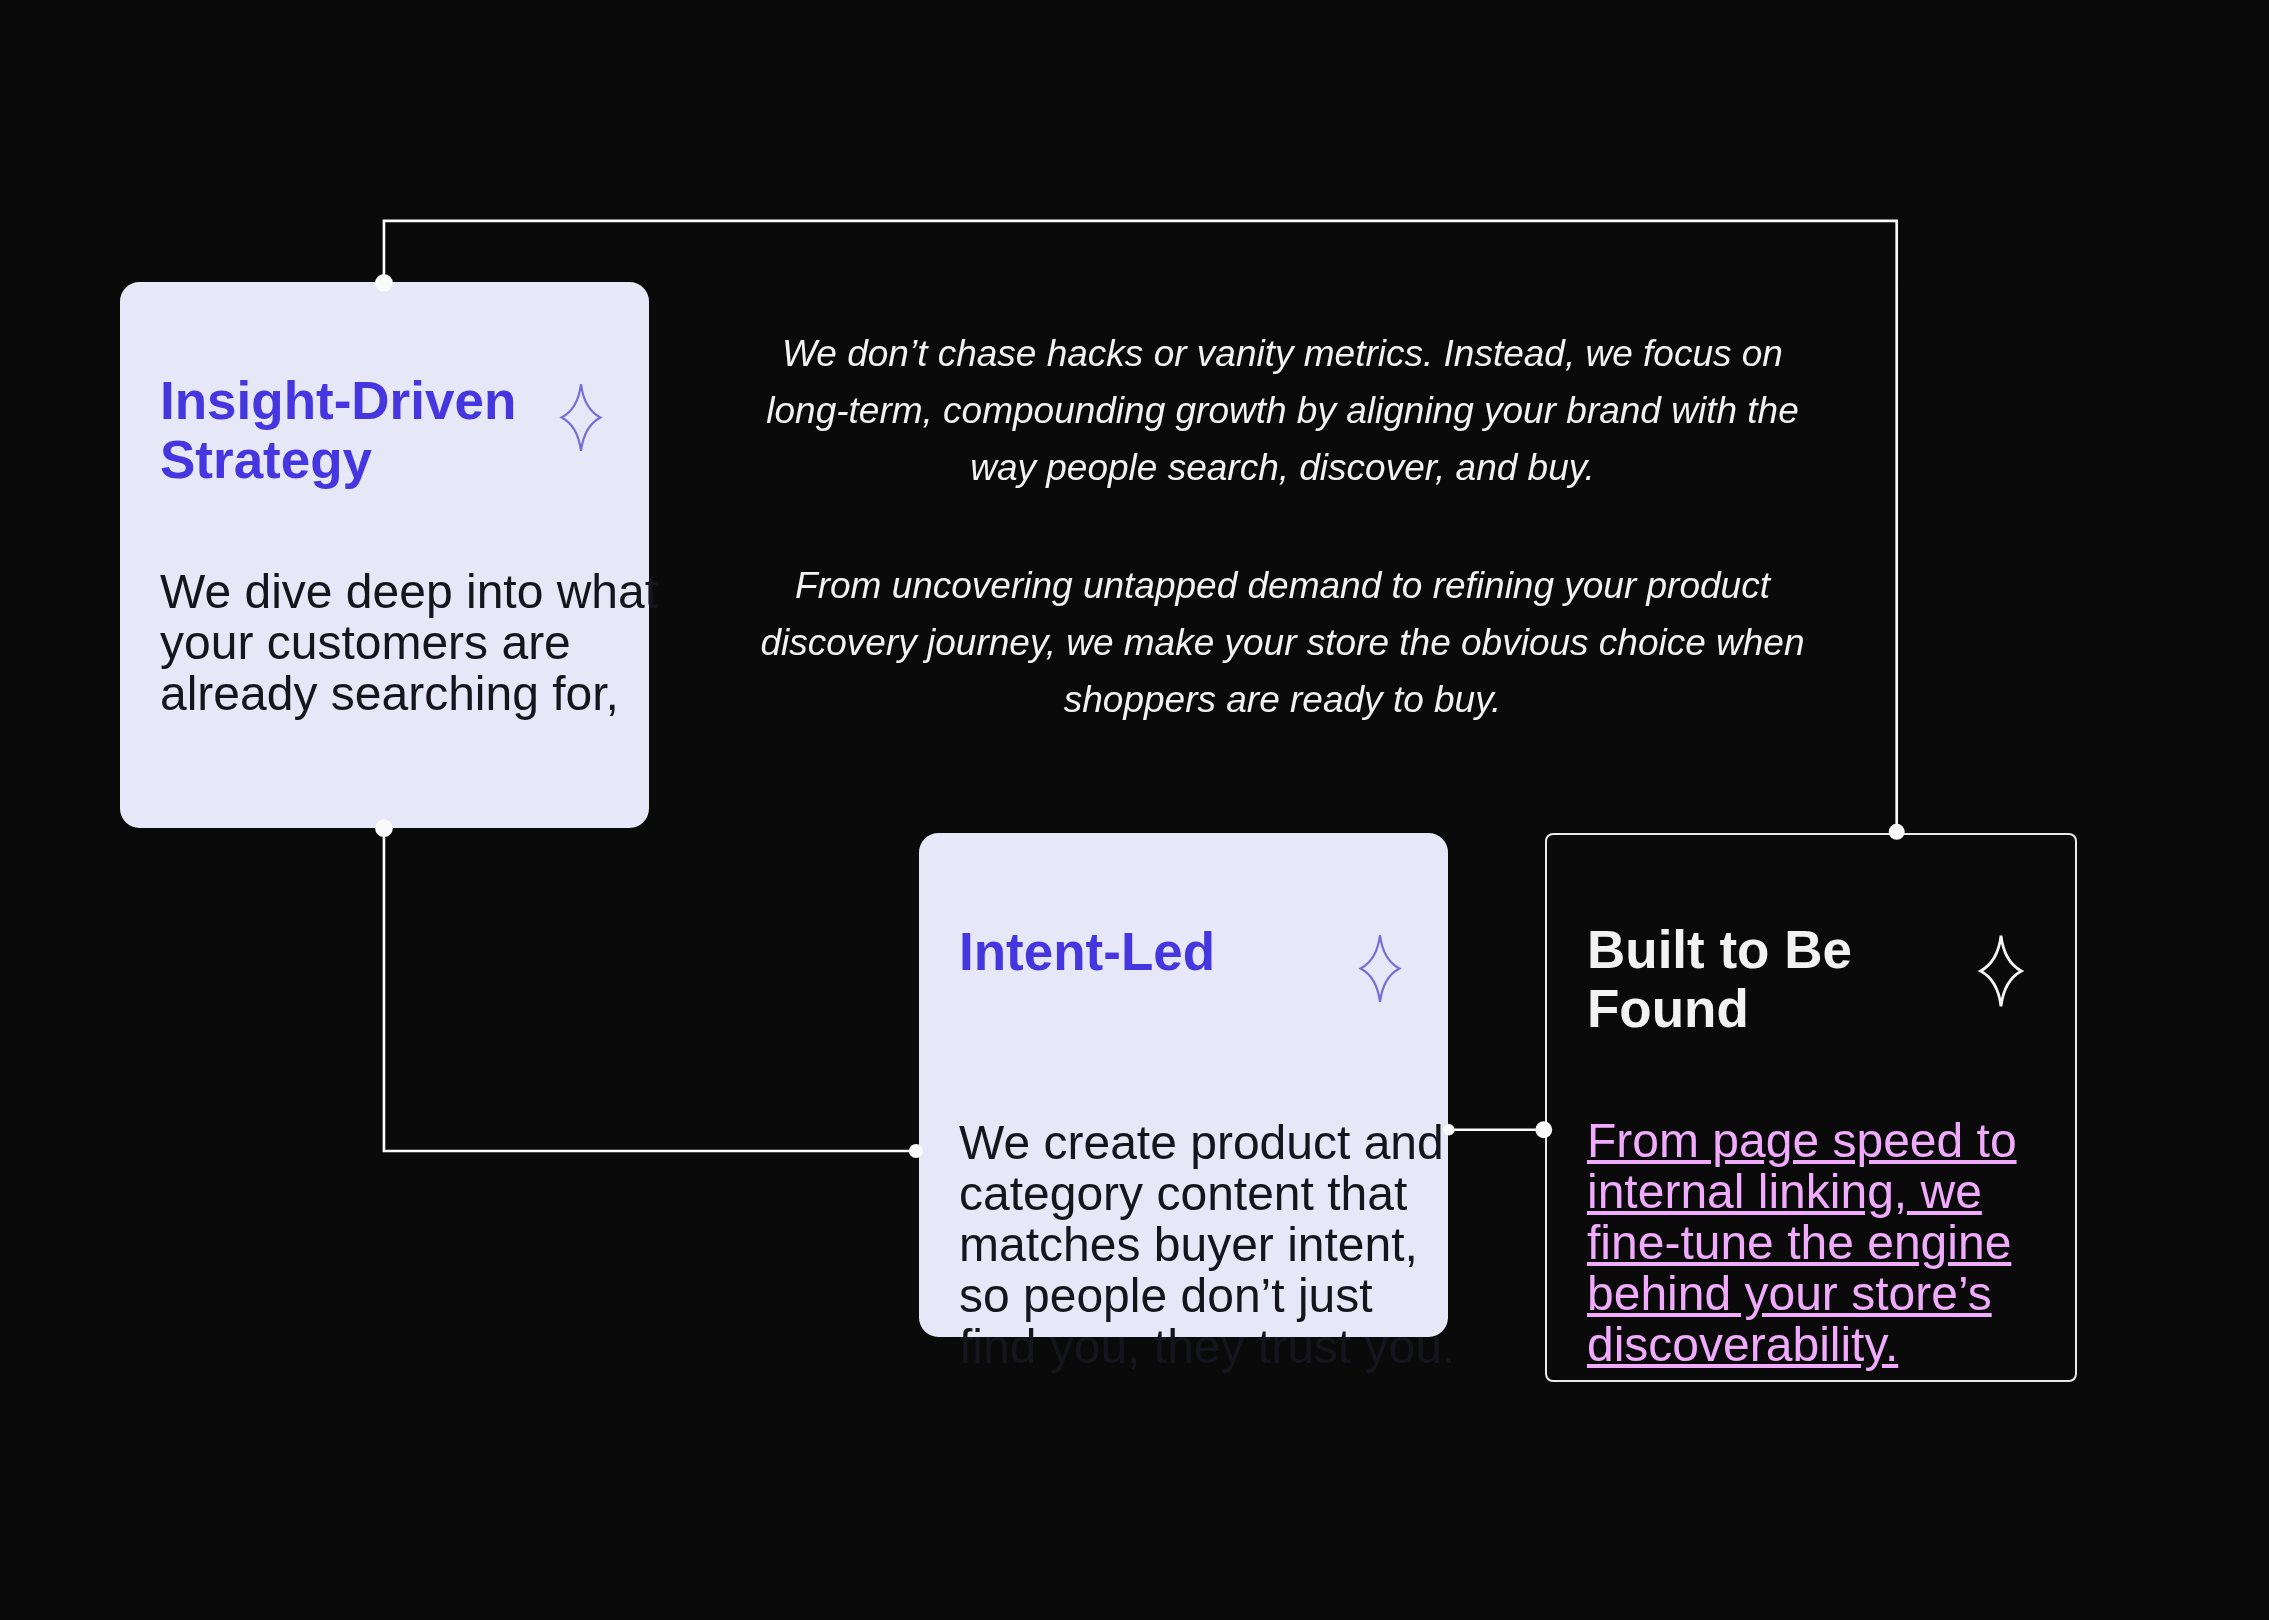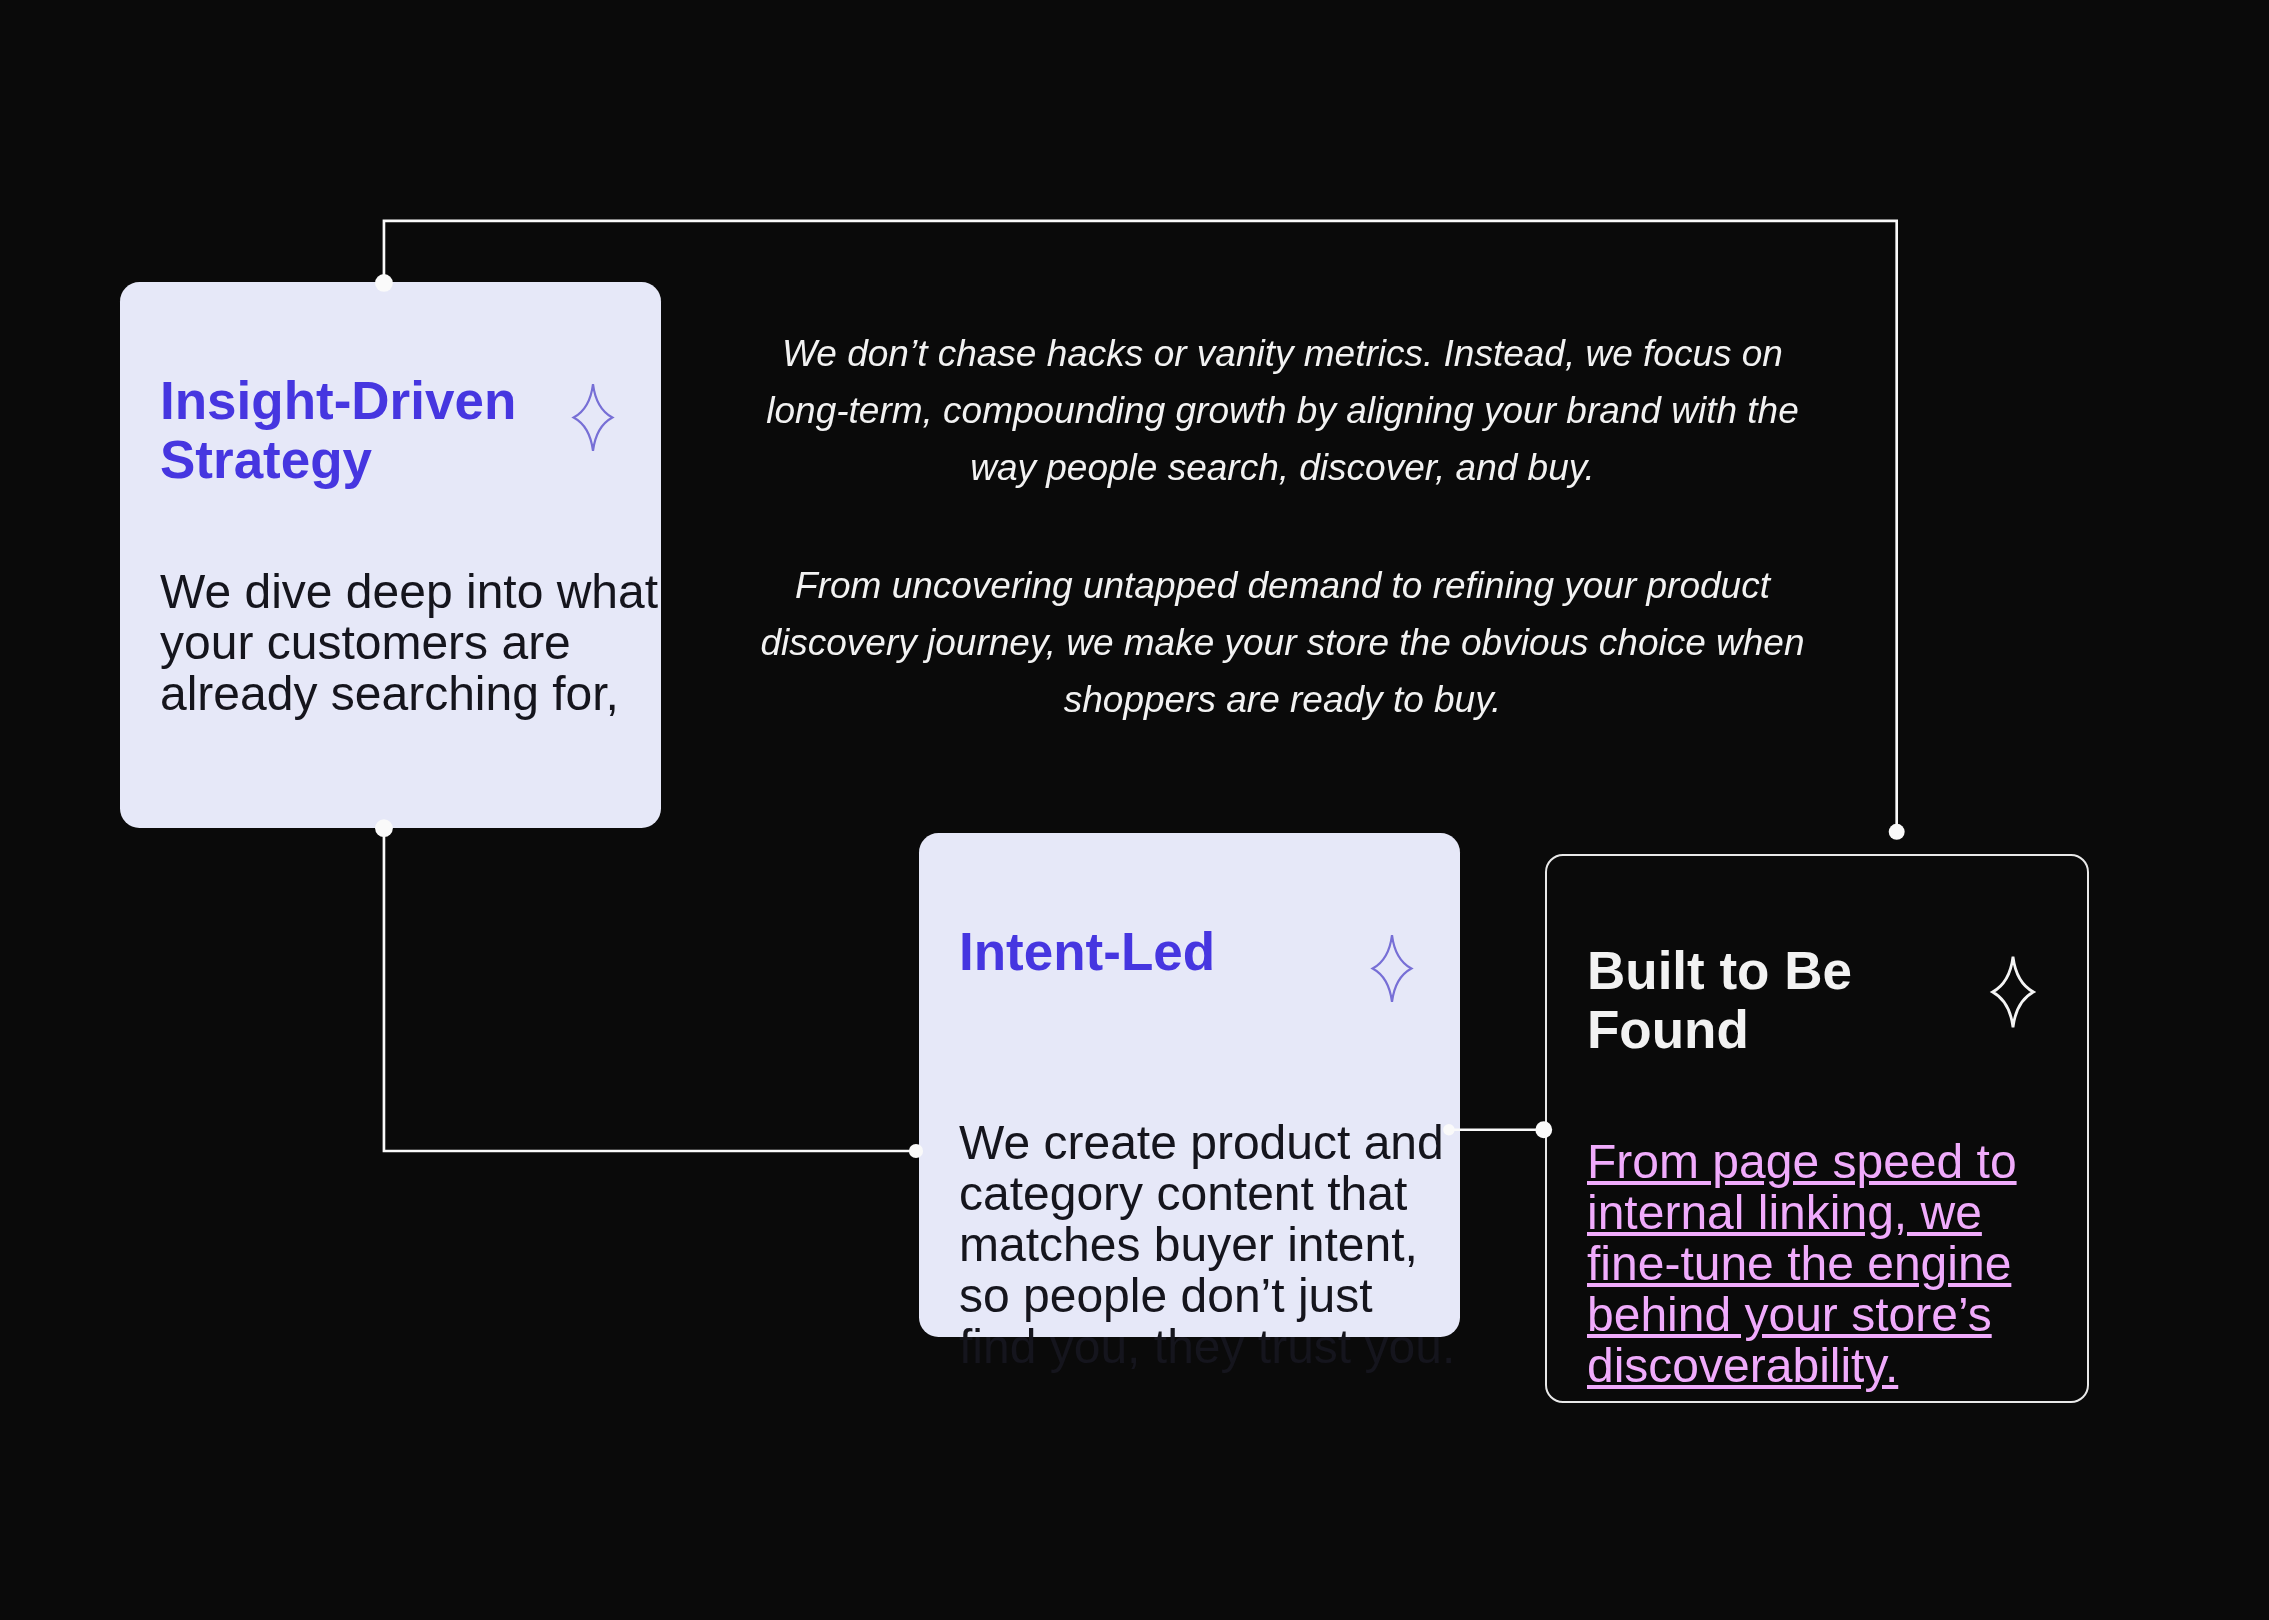--- a/index.html
+++ b/index.html
@@ -30,28 +30,26 @@
     z-index: 2;
     font-style: italic;
   }
   .intro .para + .para { margin-top: 61px; }
 
   
   .card {
     position: absolute;
     border-radius: 19.5px;
     z-index: 2;
-    padding-left: 12px;
   }
   .card.filled { background: var(--card-fill, #e6e8f8); }
   .card.outlined {
     background: var(--background, #0a0a0a);
     border: 2.2px solid var(--outline, #e9e9e9);
-    border-radius: 18px;
-    margin-top: 21px;
+    border-radius: 8px;
   }
   #card-1 { left: 120px;  top: 282px; width: 529px; height: 546px; }
   #card-2 { left: 919px; top: 833px; width: 529px; height: 504px; }
   #card-3 { left: 1545px; top: 833px; width: 528px; height: 545px; }
 
   .card-title {
     position: absolute;
     left: 40px;
     top: 89px;
     font-size: 53px;

